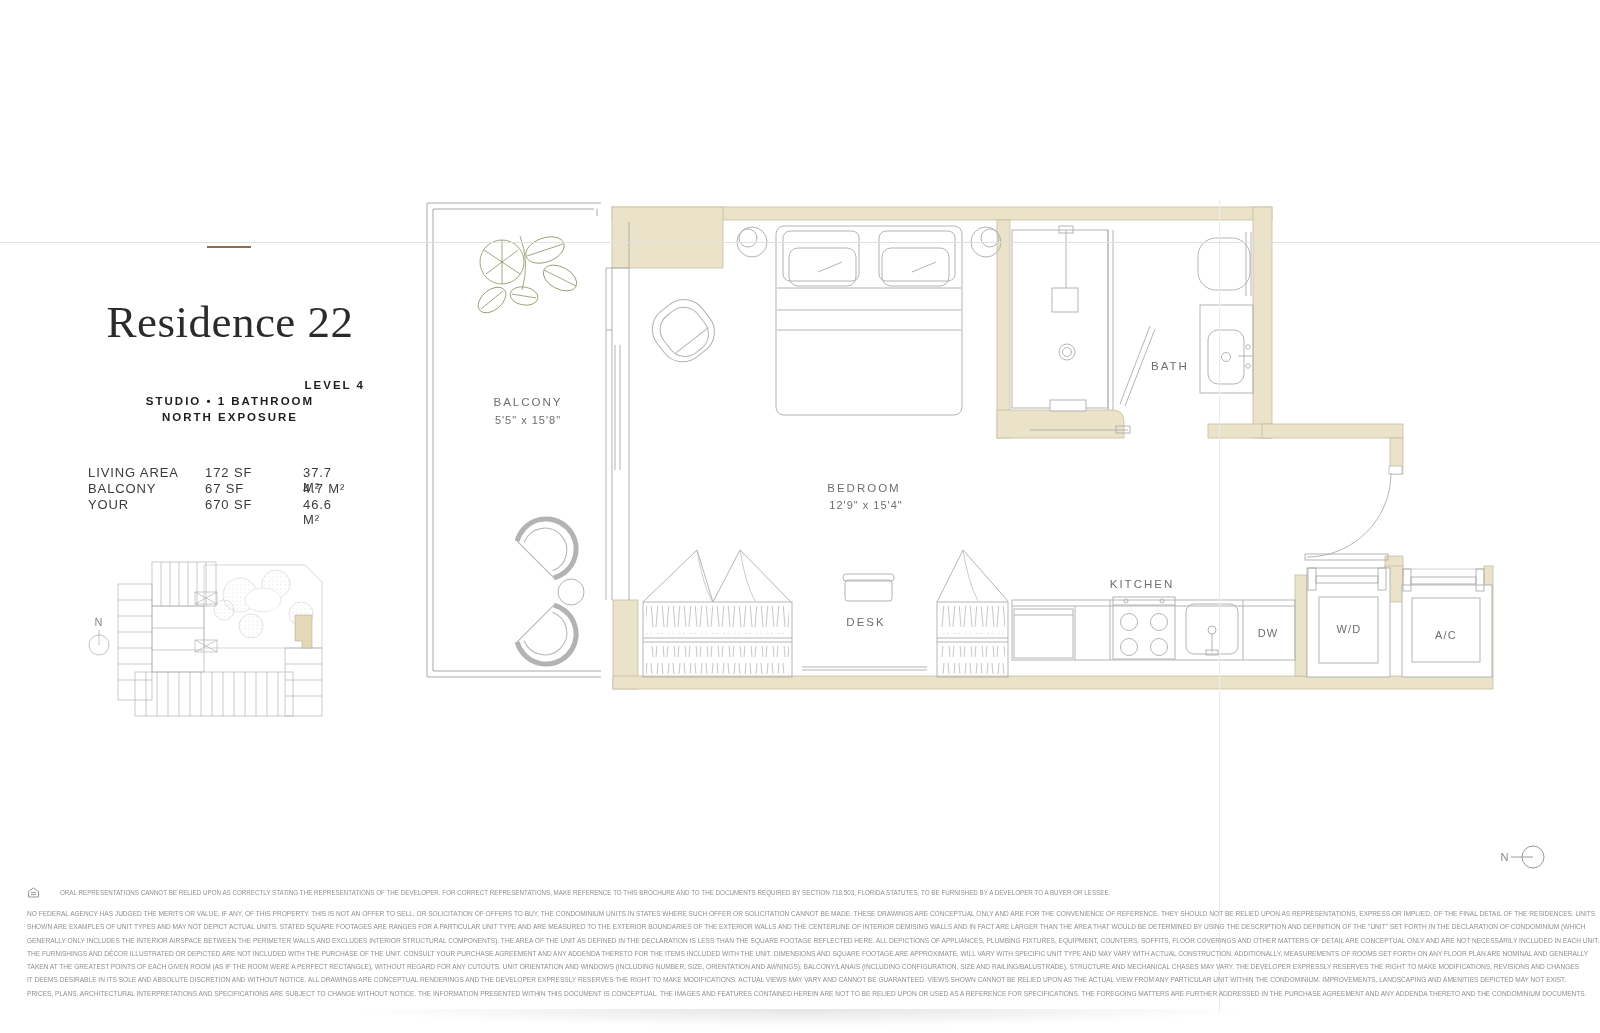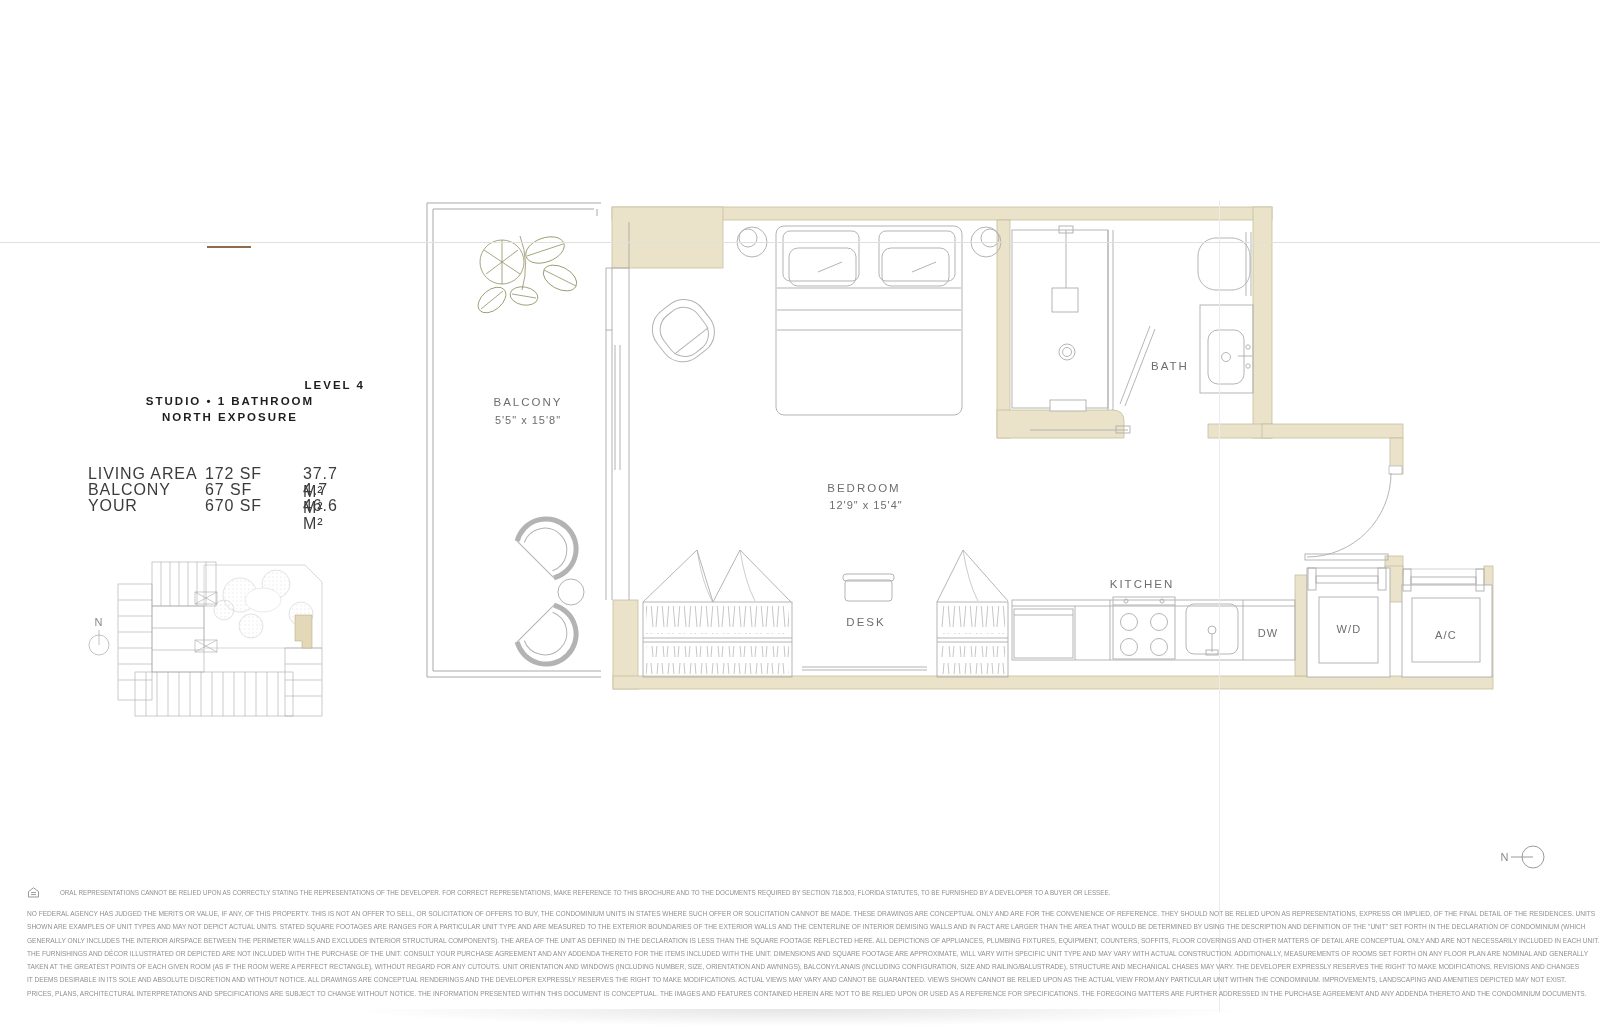--- a/index.html
+++ b/index.html
@@ -13,21 +13,21 @@
           font-family:"Liberation Serif", serif; font-size:34px; line-height:36px;
           color:#8e6c50; z-index:6; }
   #logo-underline { left:207px; top:246px; width:44px; height:2px; background:#8e6c50; z-index:7; }
   #title { left:40px; top:296px; width:380px; text-align:center;
            font-family:"Liberation Serif", serif; font-size:45px; color:#2b2b2b;
            letter-spacing:0.5px; z-index:6; }
   .subhead { left:95px; width:270px; text-align:center; font-size:11.5px; font-weight:bold;
              letter-spacing:2px; color:#1d1d1d; z-index:6; }
   #sub1 { top:379px;text-align:right; } #sub2 { top:395px; } #sub3 { top:411px; }
 
-  #area-table { left:88px; top:465px; width:260px; font-size:16px; color:#3c3c3c;
+  #area-table { left:88px; top:465px; width:260px; font-size:13px; color:#3c3c3c;
                 letter-spacing:0.9px; z-index:6; }
   .arow { position:relative; height:16px; }
   .arow .c1 { position:absolute; left:0; }
   .arow .c2 { position:absolute; left:117px; }
   .arow .c3 { position:absolute; left:215px; }
 
   
   #hairline { left:0; top:242px; width:1600px; height:1px; background:#e2e0db; z-index:5; }
   #page-split { left:1219px; top:200px; width:1px; height:812px; background:#ececec; z-index:4; }
   #bottom-shadow { left:230px; top:1009px; width:1140px; height:24px; z-index:3;
@@ -293,20 +293,21 @@
         <circle cx="1533" cy="857" r="11"></circle>
       </g>
     </g>
   </svg>
 
   <div id="hairline" class="abs"></div>
   <div id="page-split" class="abs"></div>
 
   <div id="logo-underline" class="abs"></div>
 
+  <div id="title" class="abs">Residence 22</div>
   <div id="sub1" class="abs subhead">LEVEL 4</div>
   <div id="sub2" class="abs subhead">STUDIO • 1 BATHROOM</div>
   <div id="sub3" class="abs subhead">NORTH EXPOSURE</div>
 
   <div id="area-table" class="abs">
       <div class="arow">
         <span class="c1">LIVING AREA</span>
         <span class="c2">172 SF</span>
         <span class="c3">37.7 M²</span>
       </div>

